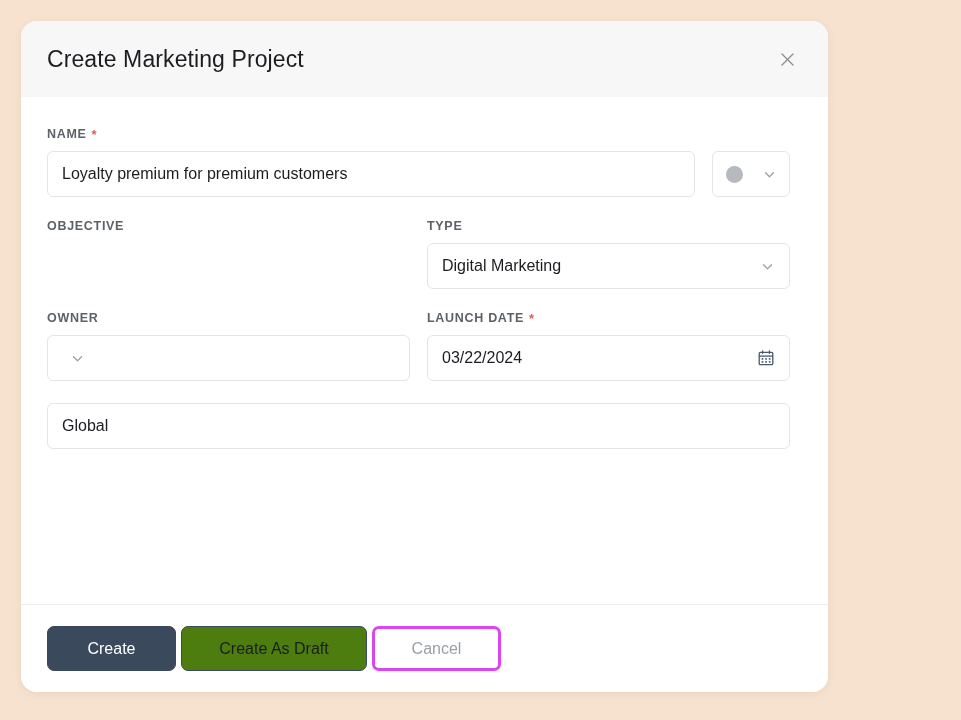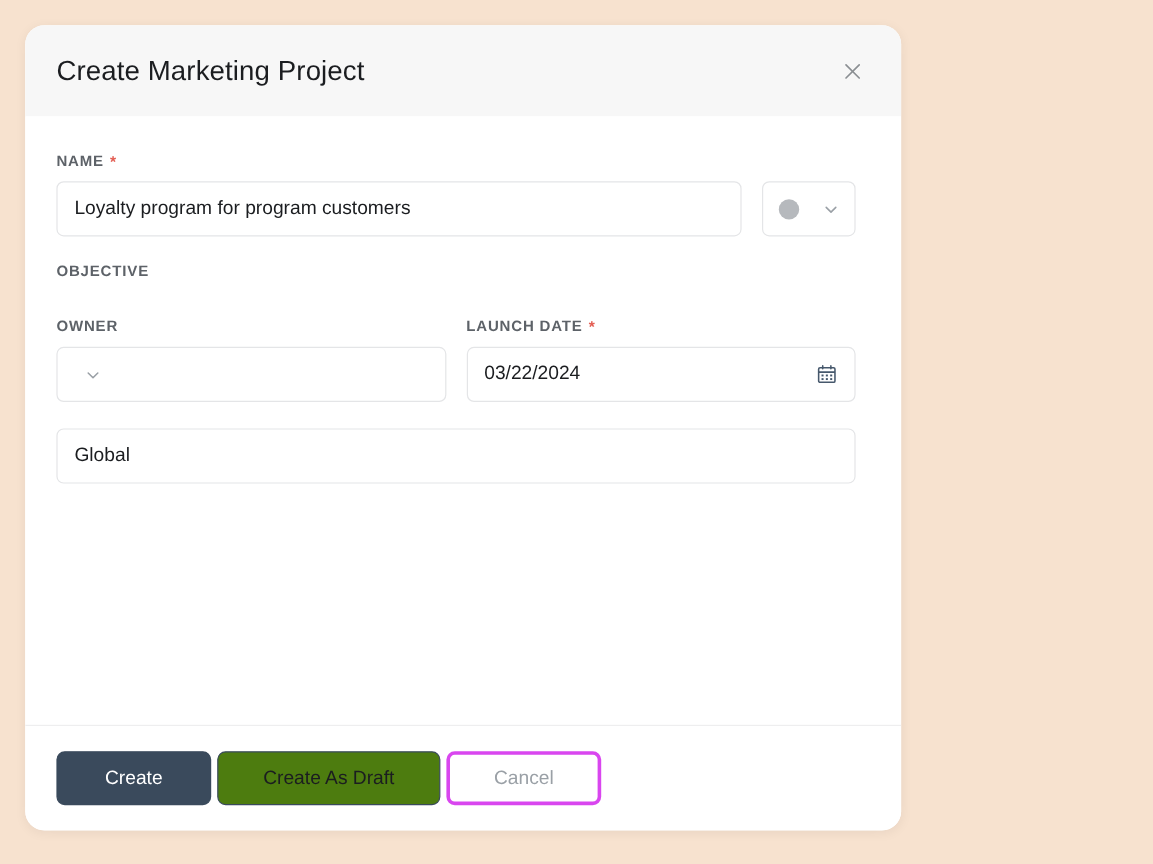--- a/index.html
+++ b/index.html
@@ -11,21 +11,21 @@
     height: 720px;
     background: #f7e2cf;
     font-family: "Liberation Sans", sans-serif;
     overflow: hidden;
   }
 
   .modal {
     position: absolute;
     left: 21px;
     top: 21px;
-    width: 730px;
+    width: 807px;
     height: 671px;
     background: #ffffff;
     border-radius: 16px;
     box-shadow: 0 2px 10px rgba(0,0,0,0.06);
     overflow: hidden;
     display: flex;
     flex-direction: column;
   }
 
   
@@ -201,40 +201,53 @@
 
   <div class="modal-body">
 
     <div class="field-row">
       <div class="field grow">
         <div class="field-label">
           <span>NAME</span>
           <span class="req">*</span>
         </div>
         <div class="control">
-          <span class="control-value">Loyalty program for program customers</span>
+          <span class="control-value">Loyalty premium for premium customers</span>
         </div>
       </div>
       <div class="field">
         <div class="field-label">&nbsp;</div>
         <div class="control swatch-select">
           <span class="swatch-dot" style="background: rgb(182, 185, 189);"></span>
           <span class="chevron">
             <svg width="15" height="15" viewBox="0 0 15 15" fill="none" stroke="currentColor" stroke-width="1.3" stroke-linecap="round" stroke-linejoin="round">
               <polyline points="3.5,5.8 7.5,9.8 11.5,5.8"></polyline>
             </svg>
           </span>
         </div>
       </div>
     </div>
 
     <div class="field-row">
       <div class="field half">
         <div class="field-label">
           <span>OBJECTIVE</span>
+        </div>
+      </div>
+      <div class="field half">
+        <div class="field-label">
+          <span>TYPE</span>
+        </div>
+        <div class="control">
+          <span class="control-value">Digital Marketing</span>
+          <span class="chevron">
+            <svg width="15" height="15" viewBox="0 0 15 15" fill="none" stroke="currentColor" stroke-width="1.3" stroke-linecap="round" stroke-linejoin="round">
+              <polyline points="3.5,5.8 7.5,9.8 11.5,5.8"></polyline>
+            </svg>
+          </span>
         </div>
       </div>
     </div>
 
     <div class="field-row">
       <div class="field half">
         <div class="field-label">
           <span>OWNER</span>
         </div>
         <div class="control">

